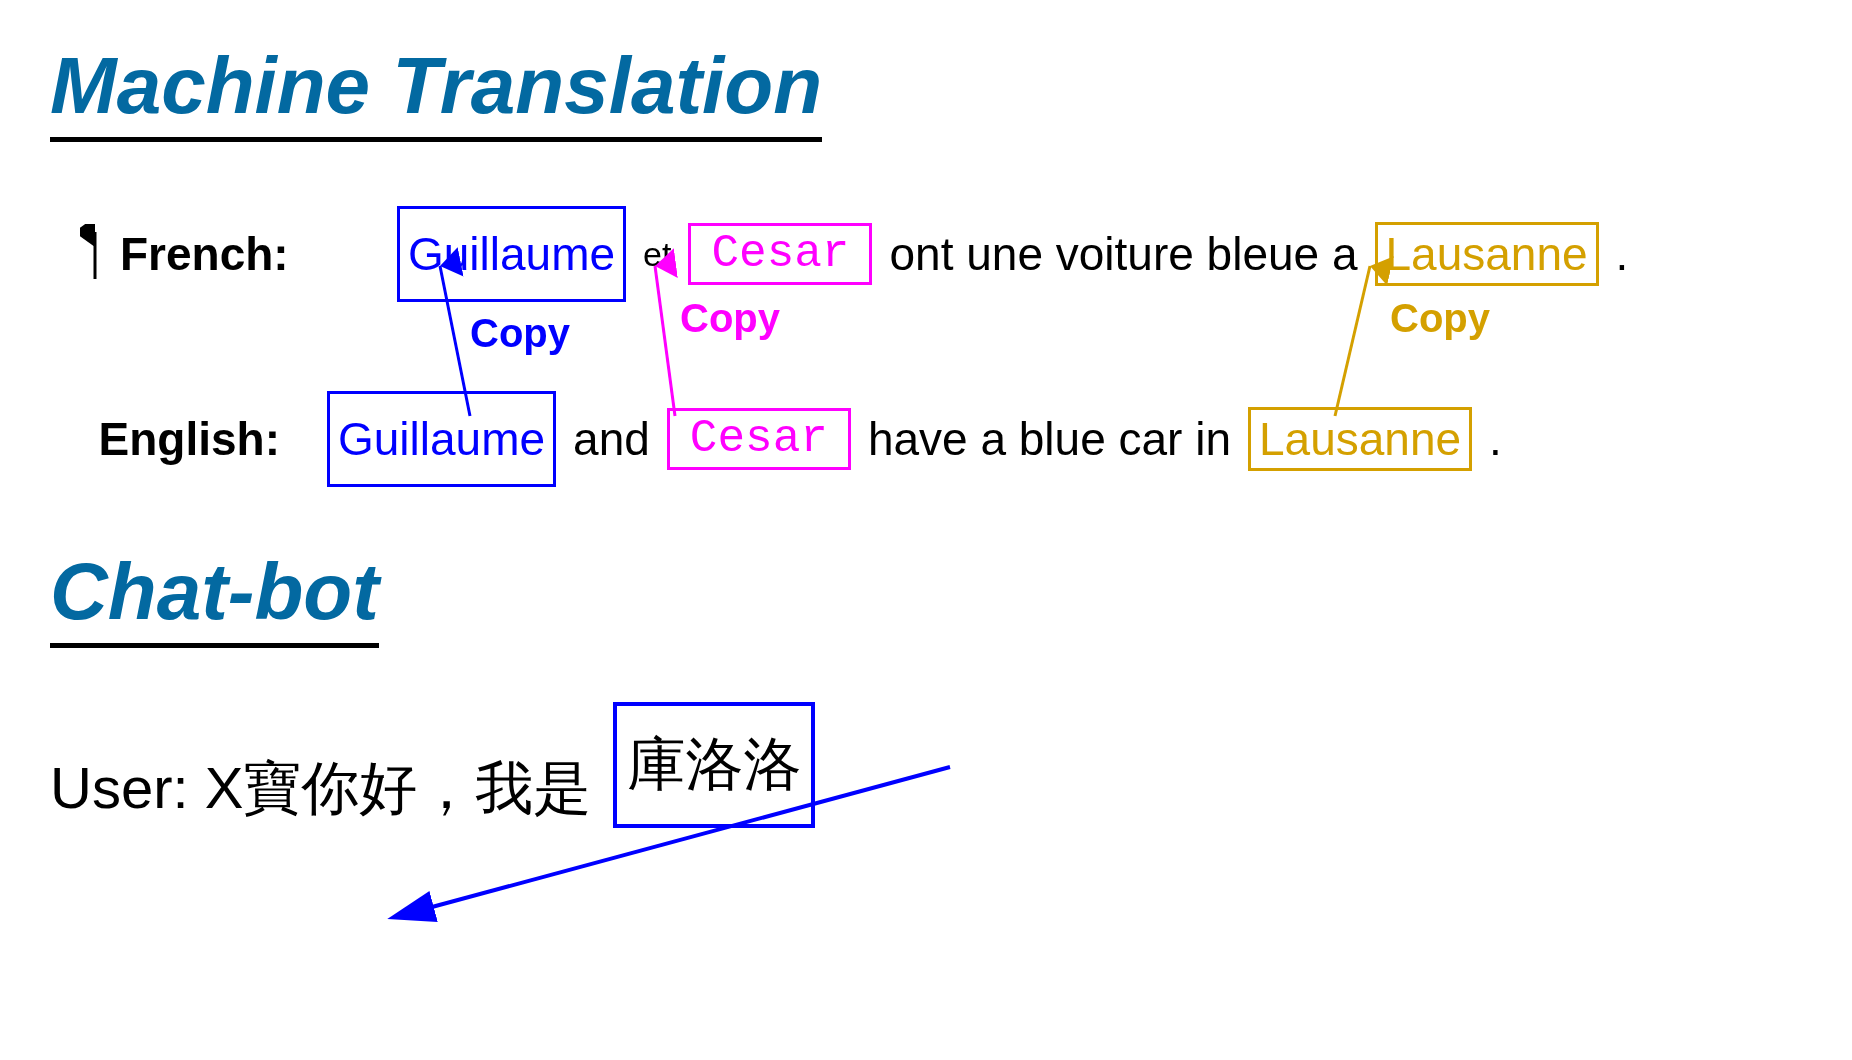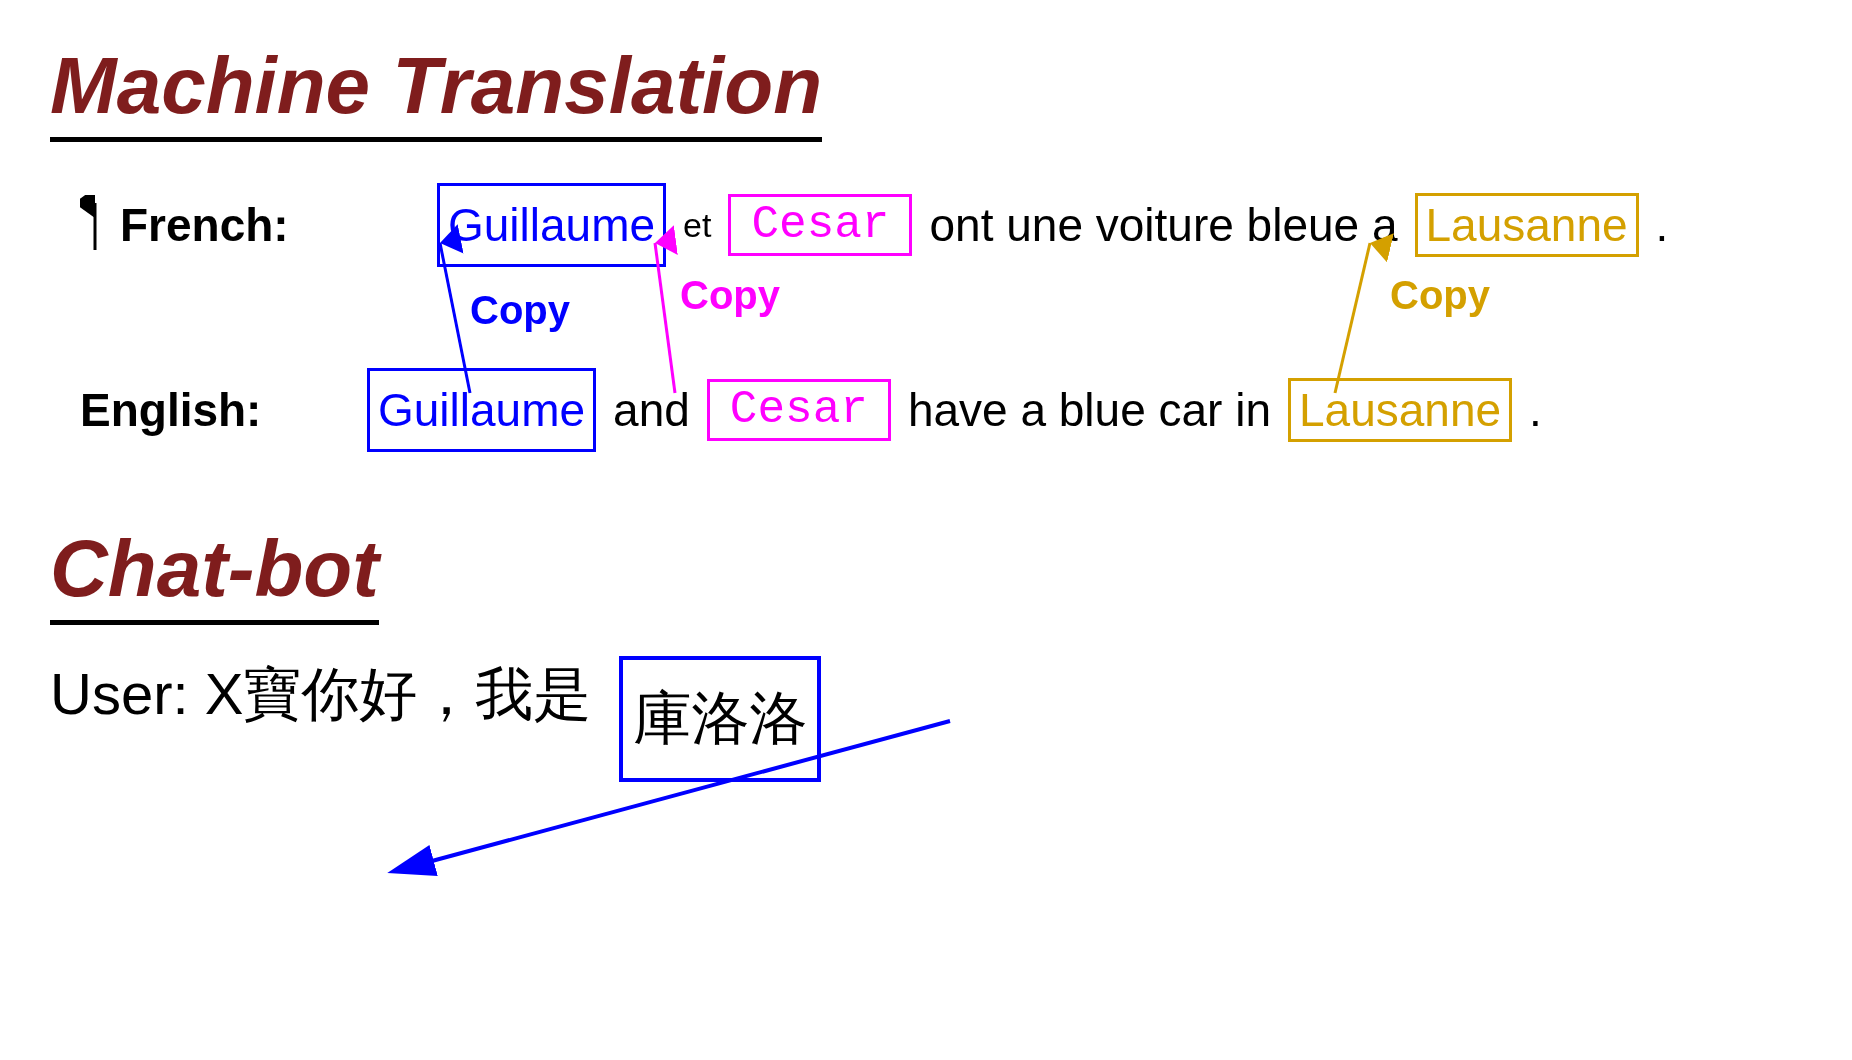--- a/index.html
+++ b/index.html
@@ -15,25 +15,25 @@
     .main-container {
       padding: 40px 50px;
       position: relative;
     }
 
     
     .section-title {
       font-size: 80px;
       font-weight: 900;
       font-style: italic;
-      color: #7f1d1d;
+      color: #0369a1;
       display: inline-block;
       border-bottom: 5px solid #000000;
       padding-bottom: 5px;
-      margin-bottom: 21px;
+      margin-bottom: 44px;
     }
 
     
     .mt-section {
       margin-bottom: 60px;
     }
 
     .french-row, .english-row {
       display: flex;
       align-items: center;
@@ -51,23 +51,22 @@
       font-size: 46px;
       font-weight: 900;
       color: #000000;
       margin-right: 30px;
       min-width: 200px;
     }
 
     .boxed-blue {
       border: 3px solid #0000ff;
       color: #0000ff;
-      padding: 12px 8px;
-      display: inline-block;
-      margin-left: 40px;
+      padding: 18px 8px;
+      display: inline-block;
     }
 
     .boxed-magenta {
       border: 3px solid #ff00ff;
       color: #ff00ff;
       padding: 2px 20px;
       display: inline-block;
       font-family: Liberation Mono, monospace;
     }
 
@@ -86,22 +85,22 @@
     .chatbot-content {
       margin-top: 30px;
       padding-left: 80px;
     }
 
     .user-line {
       font-size: 58px;
       color: #000000;
       margin-bottom: 60px;
       display: flex;
-      align-items: flex-start;
-      gap: 28px;
+      align-items: flex-end;
+      gap: 22px;
     }
 
     .machine-line {
       font-size: 58px;
       color: #000000;
       display: flex;
       align-items: center;
       gap: 10px;
     }
 
@@ -163,21 +162,21 @@
 
         <span class="boxed-blue" style="font-size:46px;">Guillaume</span>
         <span style="font-size:34px;"> et </span>
         <span class="boxed-magenta" style="font-size:46px;">Cesar</span>
         <span style="font-size:46px;"> ont une voiture bleue a </span>
         <span class="boxed-gold" style="font-size:46px;">Lausanne</span>
         <span style="font-size:46px;">.</span>
       </div>
 
       <div class="english-row" style="position:absolute; top:185px; left:0; display:flex; align-items:center;">
-        <span class="lang-label" style="margin-right:30px;">English:</span>
+        <span class="lang-label" style="margin-right:30px;text-align:right;">English:</span>
         <span class="boxed-blue" style="font-size:46px;">Guillaume</span>
         <span style="font-size:46px;"> and </span>
         <span class="boxed-magenta" style="font-size:46px;">Cesar</span>
         <span style="font-size:46px;"> have a blue car in </span>
         <span class="boxed-gold" style="font-size:46px;">Lausanne</span>
         <span style="font-size:46px;">.</span>
       </div>
 
       <svg style="position:absolute;top:0;left:0;width:1700px;height:280px;pointer-events:none;" viewBox="0 0 1700 280">
         <defs>

